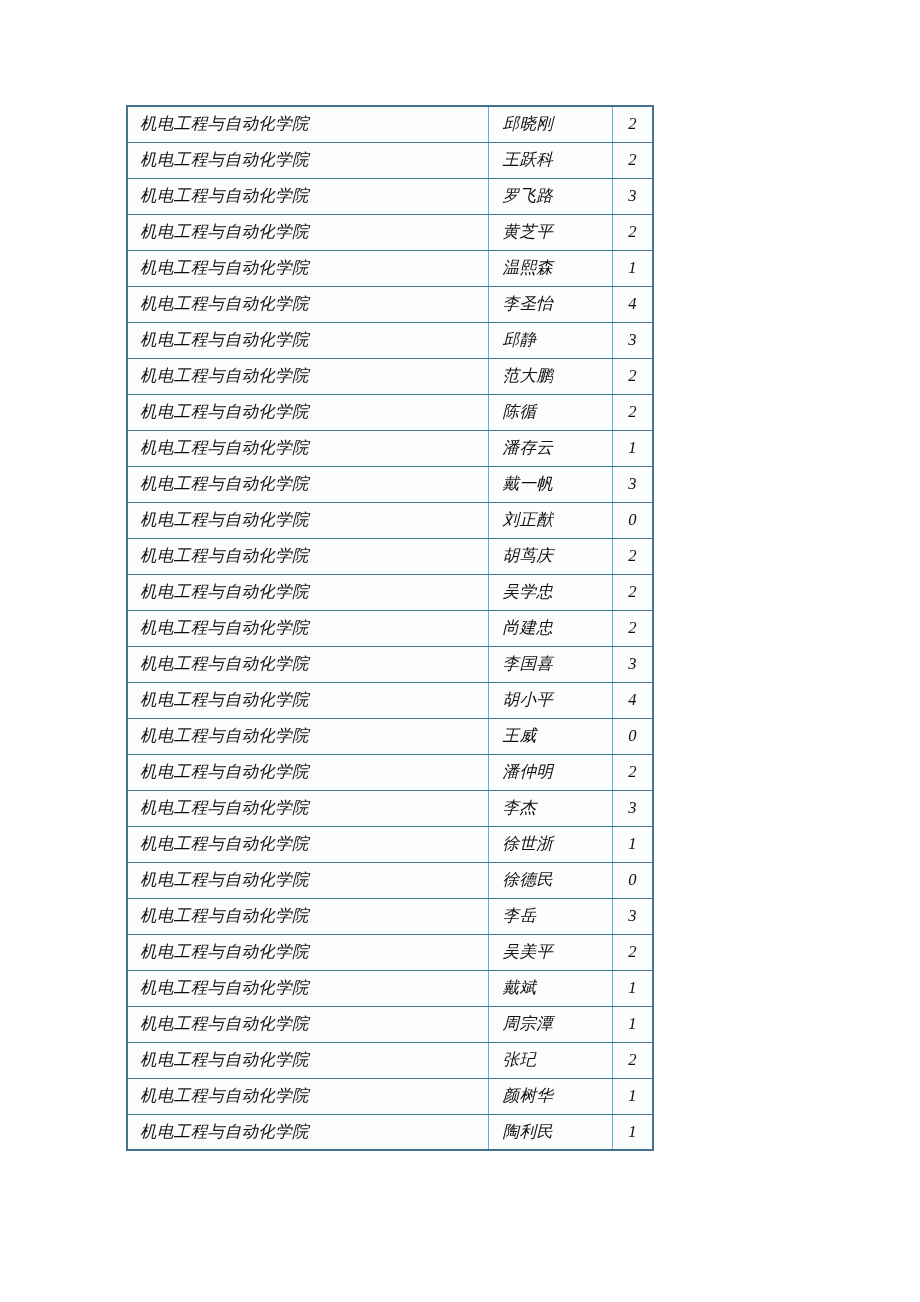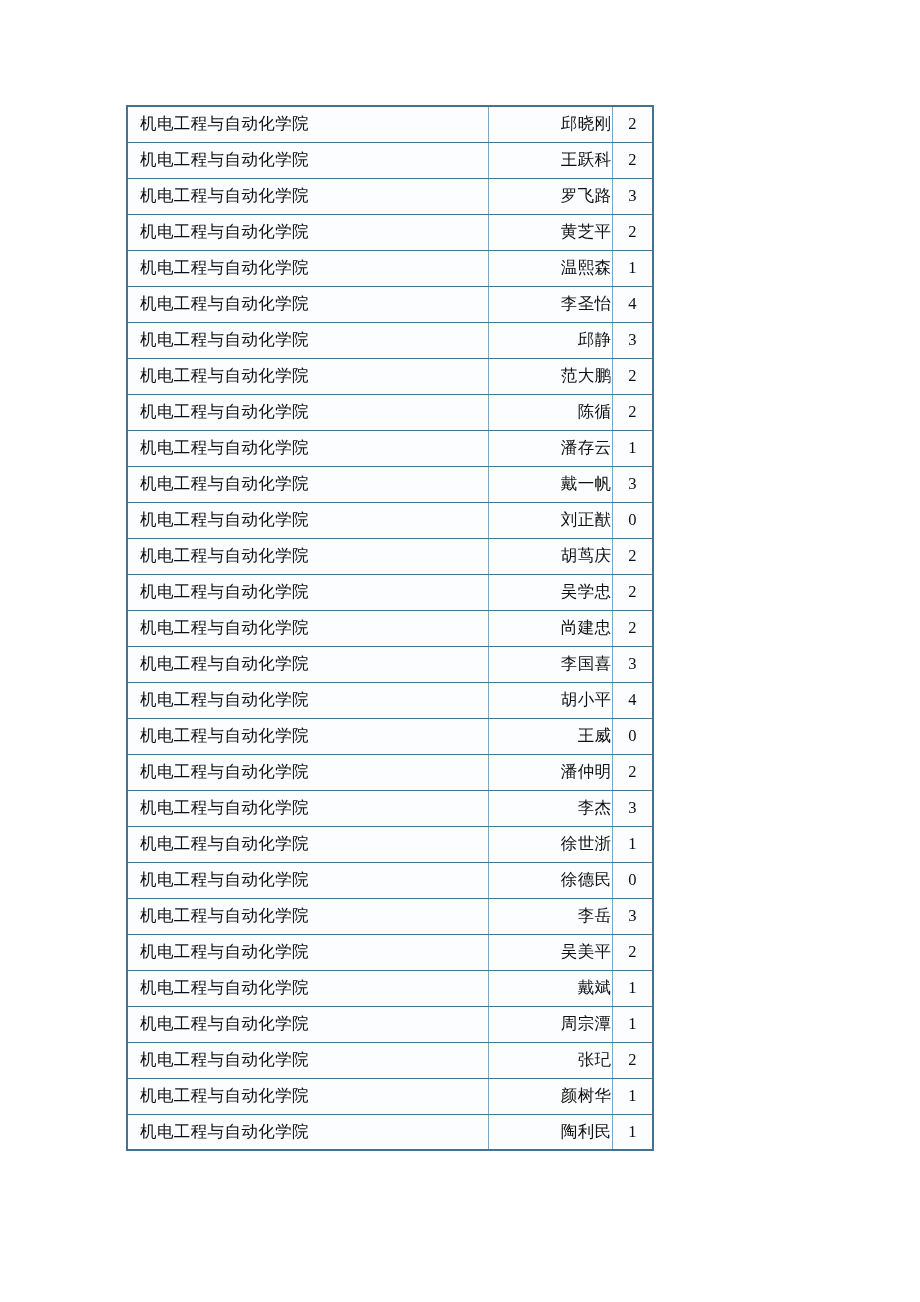--- a/index.html
+++ b/index.html
@@ -37,20 +37,21 @@
     border-left: 2px solid #44738f;
     border-right: 2px solid #44738f;
   }
 
   #doc-table col.c-dept  { width: 361px; }
   #doc-table col.c-name  { width: 124px; }
   #doc-table col.c-count { width: 41px;  }
 
   #doc-table tr {
     height: 36px;
+    font-style: italic;
   }
 
   #doc-table td {
     border: 1px solid #7ba7c4;
     border-top-color: #45748f;
     border-bottom-color: #45748f;
     padding: 0 0 0 0;
     font-size: 16.5px;
     line-height: 34px;
     color: #101010;
@@ -60,22 +61,22 @@
     overflow: hidden;
   }
 
   #doc-table td.dept {
     padding-left: 12px;
     text-align: left;
     letter-spacing: 0.4px;
   }
 
   #doc-table td.name {
-    text-align: right;
-    padding-left: 26px;
+    text-align: left;
+    padding-left: 14px;
     letter-spacing: 0.4px;
   }
 
   #doc-table td.count {
     text-align: center;
     font-family: "Liberation Serif", "DejaVu Serif", serif;
   }
 </style>
 </head>
 <body>

